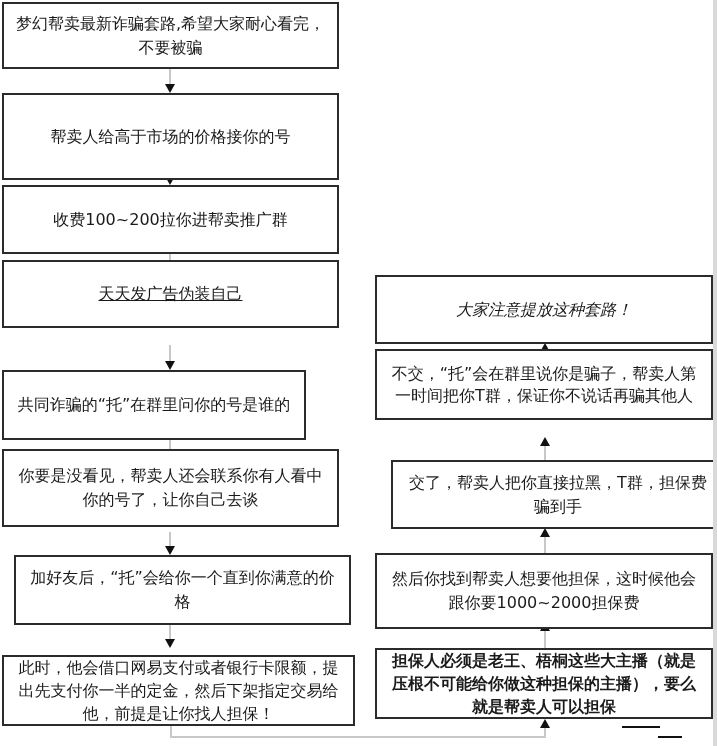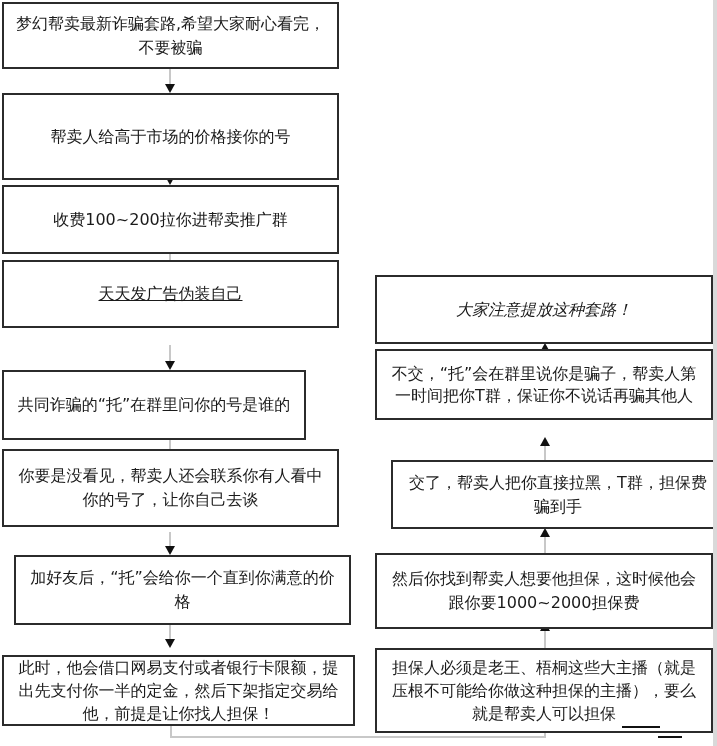--- a/index.html
+++ b/index.html
@@ -129,19 +129,19 @@
 </div>
 <div class="box" style="left:375px; top:349px; width:338px; height:71px; line-height:22px;">
   <span>不交，“托”会在群里说你是骗子，帮卖人第一时间把你T群，保证你不说话再骗其他人</span>
 </div>
 <div class="box" style="left:391px; top:460px; width:334px; height:69px;">
   <span>交了，帮卖人把你直接拉黑，T群，担保费骗到手</span>
 </div>
 <div class="box" style="left:375px; top:553px; width:338px; height:76px;">
   <span>然后你找到帮卖人想要他担保，这时候他会跟你要1000~2000担保费</span>
 </div>
-<div class="box" style="left:375px; top:648px; width:338px; height:85px; line-height:23px;">
+<div class="box" style="left:375px; top:648px; width:338px; height:71px; line-height:23px;font-weight:bold;">
   <span>担保人必须是老王、梧桐这些大主播（就是压根不可能给你做这种担保的主播），要么就是帮卖人可以担保</span>
 </div>
 
 <div class="edge-strip" style="top:0; height:746px;"></div>
 <div class="artifact-line" style="left:622px; top:726px; width:38px;"></div>
 <div class="artifact-line" style="left:658px; top:736px; width:24px;"></div>
 
 </body></html>

